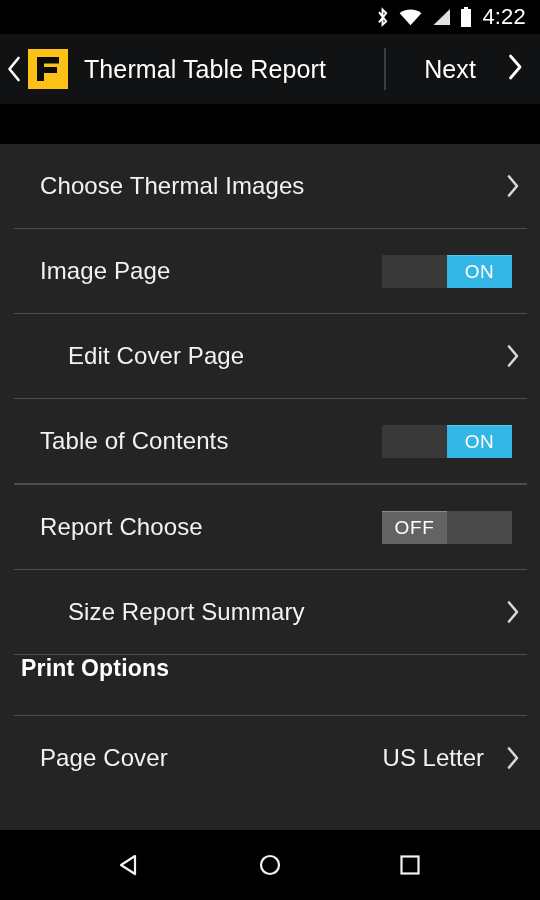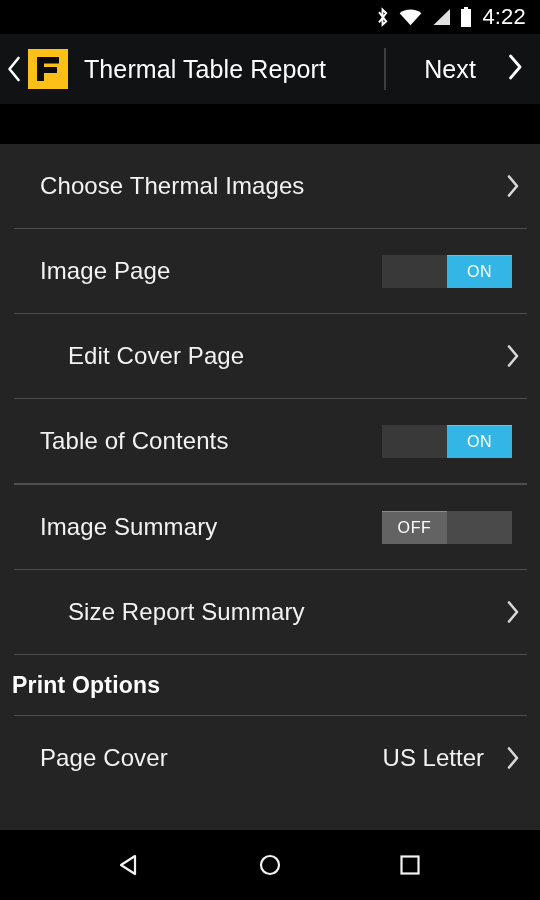--- a/index.html
+++ b/index.html
@@ -63,40 +63,40 @@
   .row-label{ color:#f2f2f2; font-size:24px; letter-spacing:0.1px; white-space:nowrap; }
   .row-spacer{ flex:1 1 auto; }
   .row-value{ color:#f2f2f2; font-size:24px; margin-right:16px; white-space:nowrap; }
   .row-chevron{ display:flex; align-items:center; justify-content:center; width:26px; }
 
   .divider{
     height:1px; background:#4e4e4e; margin-left:14px; margin-right:13px;
   }
 
   .section-header{
-    height:60px; display:flex; align-items:center; padding-left:12px;
+    height:60px; display:flex; align-items:flex-start; padding-left:21px;
   }
   .section-header .section-title{
     color:#ffffff; font-size:23px; font-weight:bold; letter-spacing:0.2px;
   }
 
   
   .toggle{
     position:relative; width:130px; height:33px; flex:0 0 auto; margin-right:14px;
     display:flex;
   }
   .toggle .track{
     position:absolute; inset:0; width:130px; height:33px;
   }
   .toggle.on .track{ background:#393939; }
   .toggle.off .track{ background:#4a4a4a; }
   .toggle .thumb{
     position:absolute; top:0; width:65px; height:33px;
     display:flex; align-items:center; justify-content:center;
-    font-size:16px; letter-spacing:0.6px;
+    font-size:19px; letter-spacing:0.6px;
   }
   .toggle.on .thumb{
     right:0; background:#33b5e5; color:#ffffff;
     border-top:1px solid #5ac6ee;
   }
   .toggle.off .thumb{
     left:0; background:#636363; color:#ffffff;
     border-top:1px solid #8a8a8a;
   }
 
@@ -199,21 +199,21 @@
       <span class="toggle on">
         <span class="track"></span>
         <span class="thumb">ON</span>
       </span>
     </div>
     <div class="divider"></div>
 
     <div class="divider"></div>
 
     <div class="row">
-      <span class="row-label">Image Summary</span>
+      <span class="row-label">Report Choose</span>
       <span class="row-spacer"></span>
       <span class="toggle off">
         <span class="track"></span>
         <span class="thumb">OFF</span>
       </span>
     </div>
     <div class="divider"></div>
 
     <div class="row indent">
       <span class="row-label">Size Report Summary</span>

